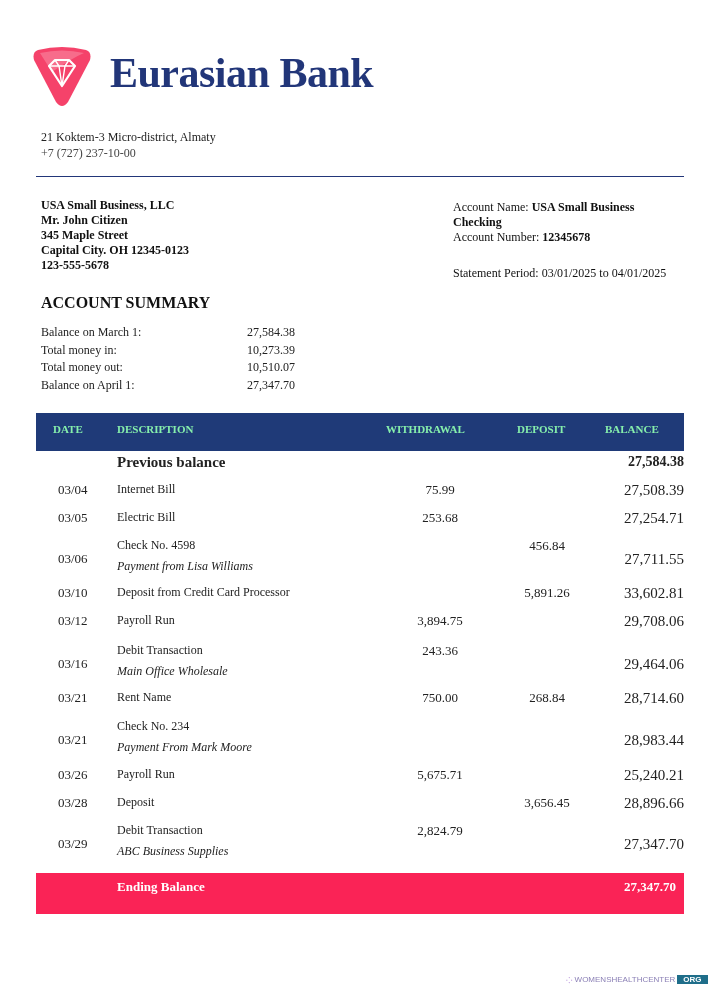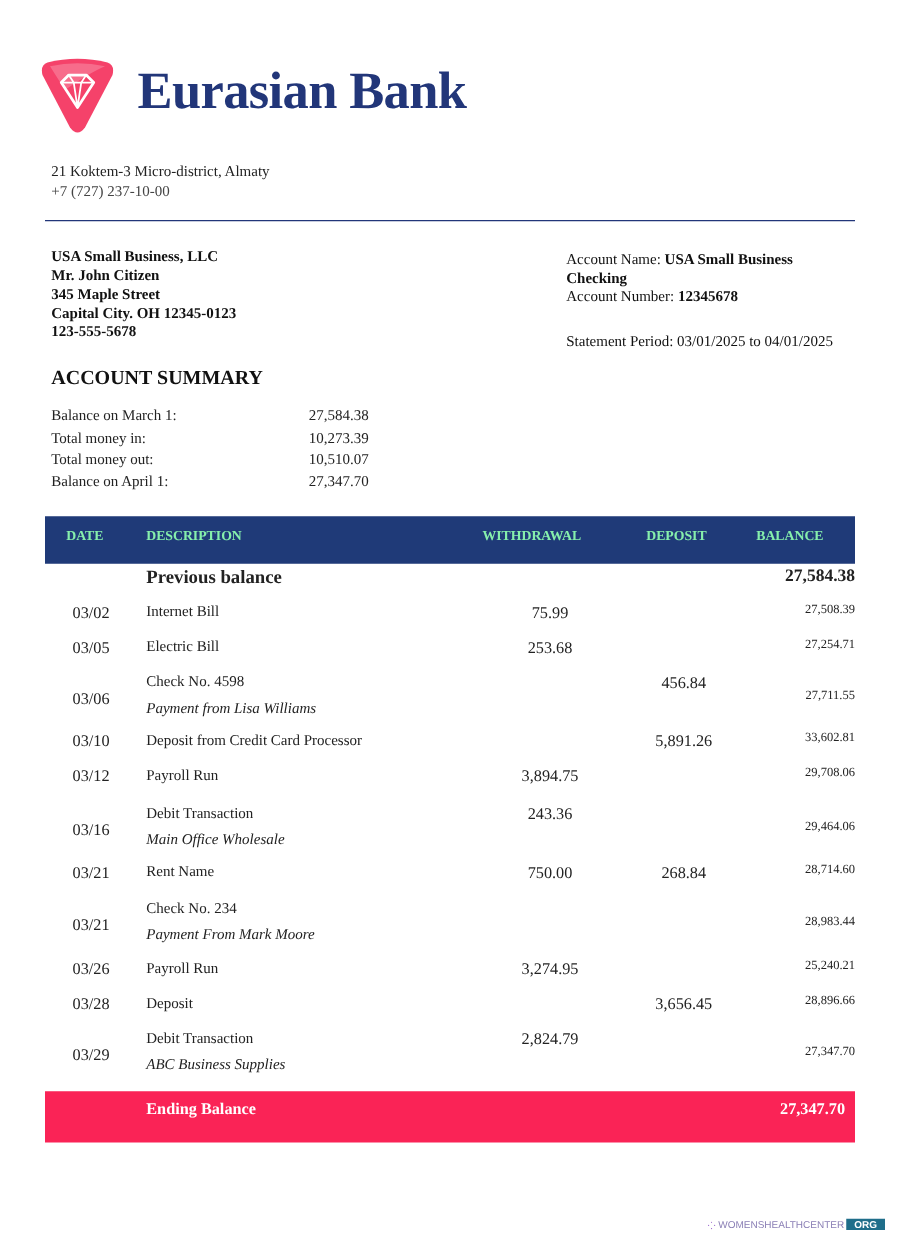--- a/index.html
+++ b/index.html
@@ -22,21 +22,21 @@
   .summary .lbl { width: 170px; }
   .tbl-head { left: 36px; top: 413px; width: 648px; height: 38px; background: #1f3a78;
               color: #86efac; font-weight: bold; font-size: 11px; }
   .tbl-head span { position: absolute; top: 10px; }
   .row-line { position: absolute; left: 0; width: 720px; font-size: 12px; color: #222; }
   .row-line .c { position: absolute; }
   .date { left: 58px; width: 40px; font-size: 13px; }
   .desc { left: 117px; }
   .wd { left: 390px; width: 100px; text-align: center; font-size: 13px; }
   .dep { left: 512px; width: 70px; text-align: center; font-size: 13px; }
-  .bal { left: 598px; width: 86px; text-align: right; font-size: 10px; }
+  .bal { left: 598px; width: 86px; text-align: right; font-size: 15px; }
   .sub { font-style: italic; display: block; margin-top: 6px; }
   .prev { font-weight: bold; font-size: 15px; }
   .ending { left: 36px; top: 873px; width: 648px; height: 41px; background: #fa2356; color: #fff;
             font-weight: bold; font-size: 13px; }
   .ending span { position: absolute; top: 6px; }
   .watermark { left: 566px; top: 974px; font-family: "Liberation Sans", sans-serif; font-size: 8px;
                color: #8a7fb5; display: flex; align-items: center; gap: 2px; }
   .watermark .org { background: #1f6e8a; color: #fff; padding: 0 6px; font-weight: bold; }
 </style>
 </head>
@@ -99,21 +99,21 @@
   <span style="left:569px">BALANCE</span>
 </div>
 
 <div class="row-line" style="top:454px">
   <span class="c desc prev">Previous balance</span>
   <span class="c bal prev" style="font-size:14px">27,584.38</span>
 </div>
 
 <div id="rows">
     <div class="row-line" style="top: 482px;">
-      <span class="c date" style="top:0px">03/02</span>
+      <span class="c date" style="top:0px">03/04</span>
       <span class="c desc"><span>Internet Bill</span></span>
       <span class="c wd">75.99</span>
       <span class="c dep"></span>
       <span class="c bal" style="top:0px">27,508.39</span>
     </div>
     <div class="row-line" style="top: 510px;">
       <span class="c date" style="top:0px">03/05</span>
       <span class="c desc"><span>Electric Bill</span></span>
       <span class="c wd">253.68</span>
       <span class="c dep"></span>
@@ -157,21 +157,21 @@
     <div class="row-line" style="top: 719px;">
       <span class="c date" style="top:13px">03/21</span>
       <span class="c desc"><span>Check No. 234</span><span class="sub">Payment From Mark Moore</span></span>
       <span class="c wd"></span>
       <span class="c dep"></span>
       <span class="c bal" style="top:13px">28,983.44</span>
     </div>
     <div class="row-line" style="top: 767px;">
       <span class="c date" style="top:0px">03/26</span>
       <span class="c desc"><span>Payroll Run</span></span>
-      <span class="c wd">3,274.95</span>
+      <span class="c wd">5,675.71</span>
       <span class="c dep"></span>
       <span class="c bal" style="top:0px">25,240.21</span>
     </div>
     <div class="row-line" style="top: 795px;">
       <span class="c date" style="top:0px">03/28</span>
       <span class="c desc"><span>Deposit</span></span>
       <span class="c wd"></span>
       <span class="c dep">3,656.45</span>
       <span class="c bal" style="top:0px">28,896.66</span>
     </div>

